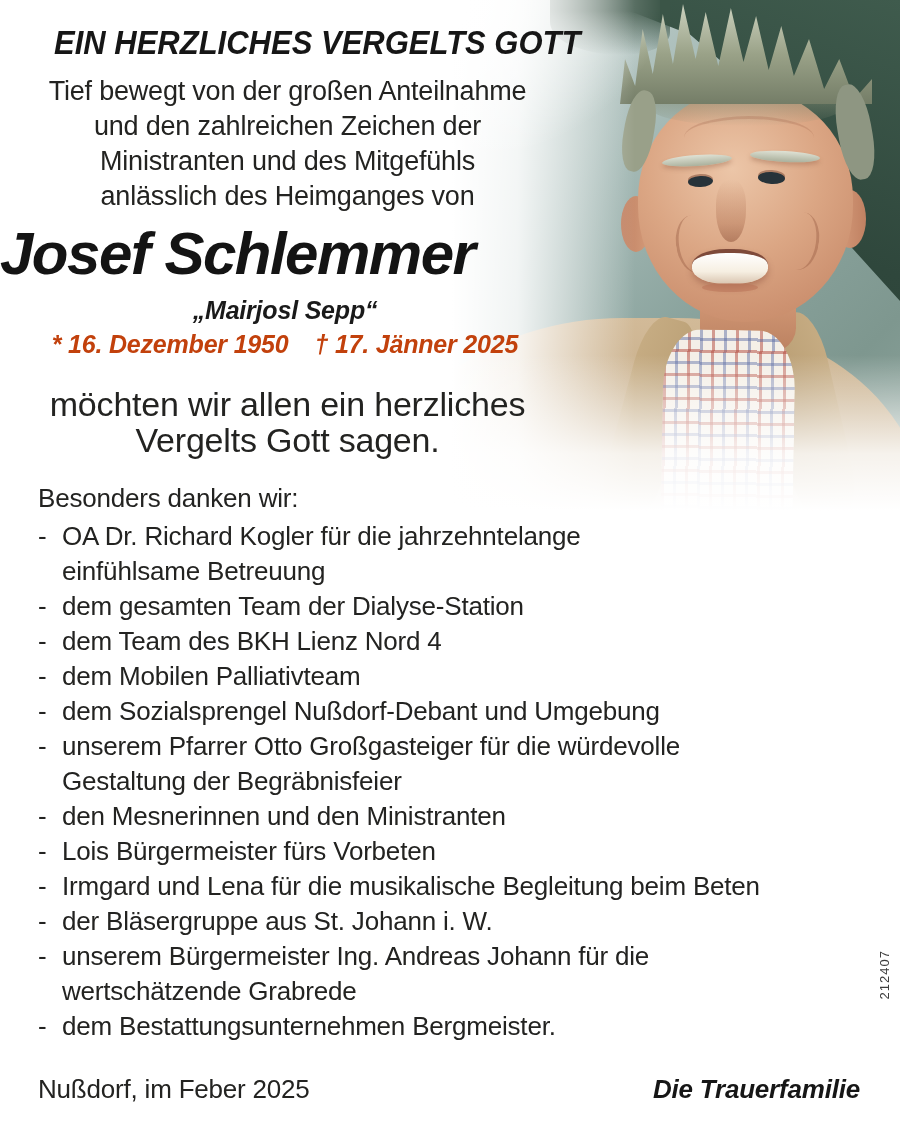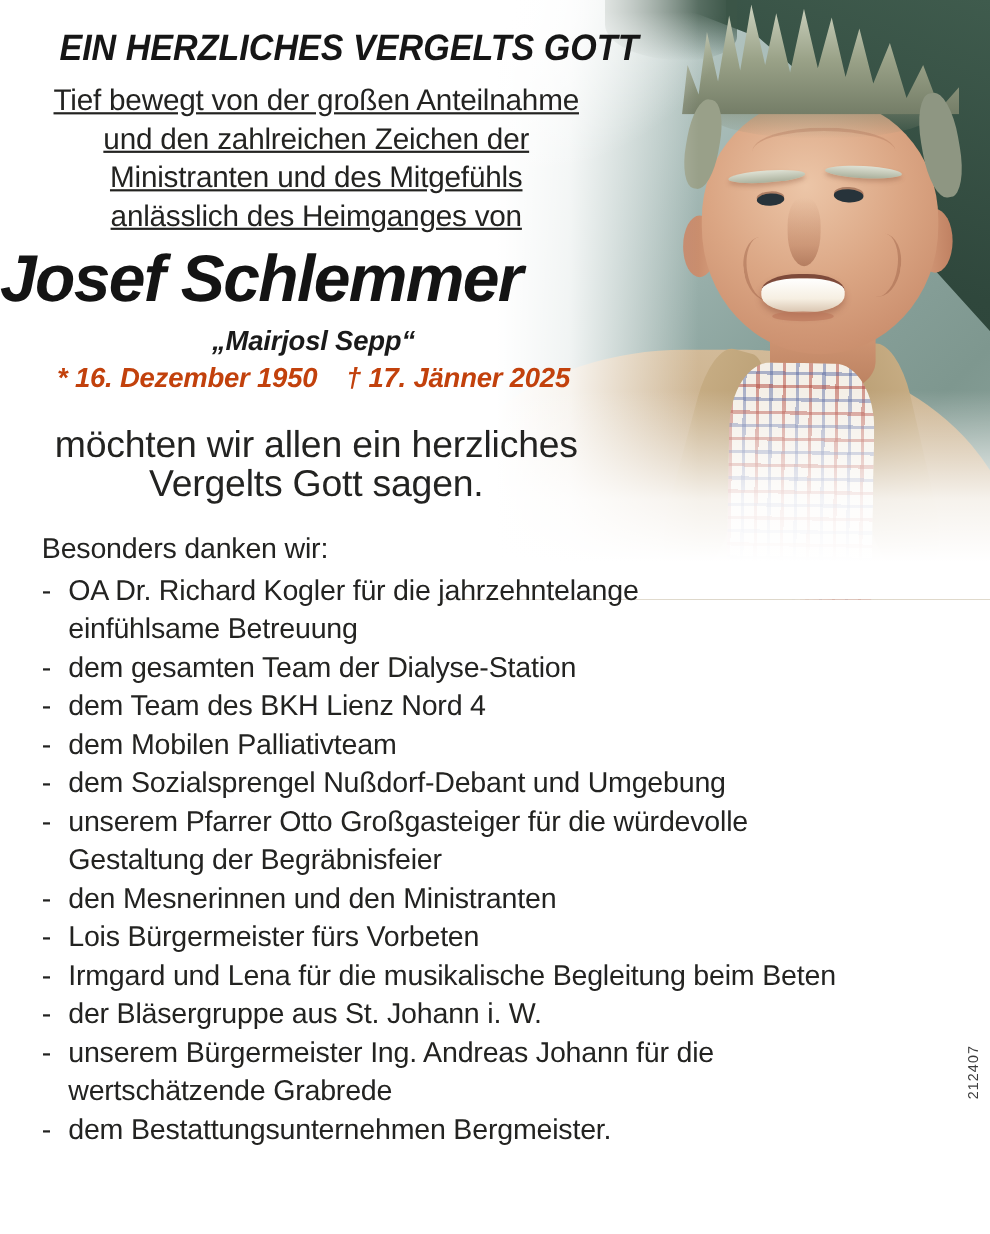--- a/index.html
+++ b/index.html
@@ -12,21 +12,21 @@
   
   .txt{position:absolute;z-index:2;}
   .headline{
     left:54px;top:24px;width:600px;
     font-size:31px;font-weight:bold;font-style:italic;
     color:#161616;letter-spacing:0;
     transform:scaleY(1.08);transform-origin:top left;
   }
   .intro{
     left:10px;top:74px;width:555px;text-align:center;
-    font-size:27px;line-height:35px;color:#232321;text-decoration:underline;
+    font-size:27px;line-height:35px;color:#232321;
   }
   .name{
     left:0;top:218px;width:570px;text-align:left;
     font-size:60px;font-weight:bold;font-style:italic;
     letter-spacing:-1.5px;color:#141414;line-height:72px;
   }
   .nickname{
     left:0;top:296px;width:570px;text-align:center;
     font-size:25px;font-weight:bold;font-style:italic;color:#1a1a1a;
   }
@@ -258,16 +258,20 @@
       </li>
       <li>
         <span class="dash">-</span>
         <span class="li-text">
             <span class="li-line">dem Bestattungsunternehmen Bergmeister.</span>
           </span>
       </li>
     </ul>
   </div>
 
+  <div class="txt footer">
+    <span class="place-date">Nußdorf, im Feber 2025</span>
+    <span class="signature">Die Trauerfamilie</span>
+  </div>
 
   <div class="side-code">212407</div>
 
 </div>
 
 </body></html>

